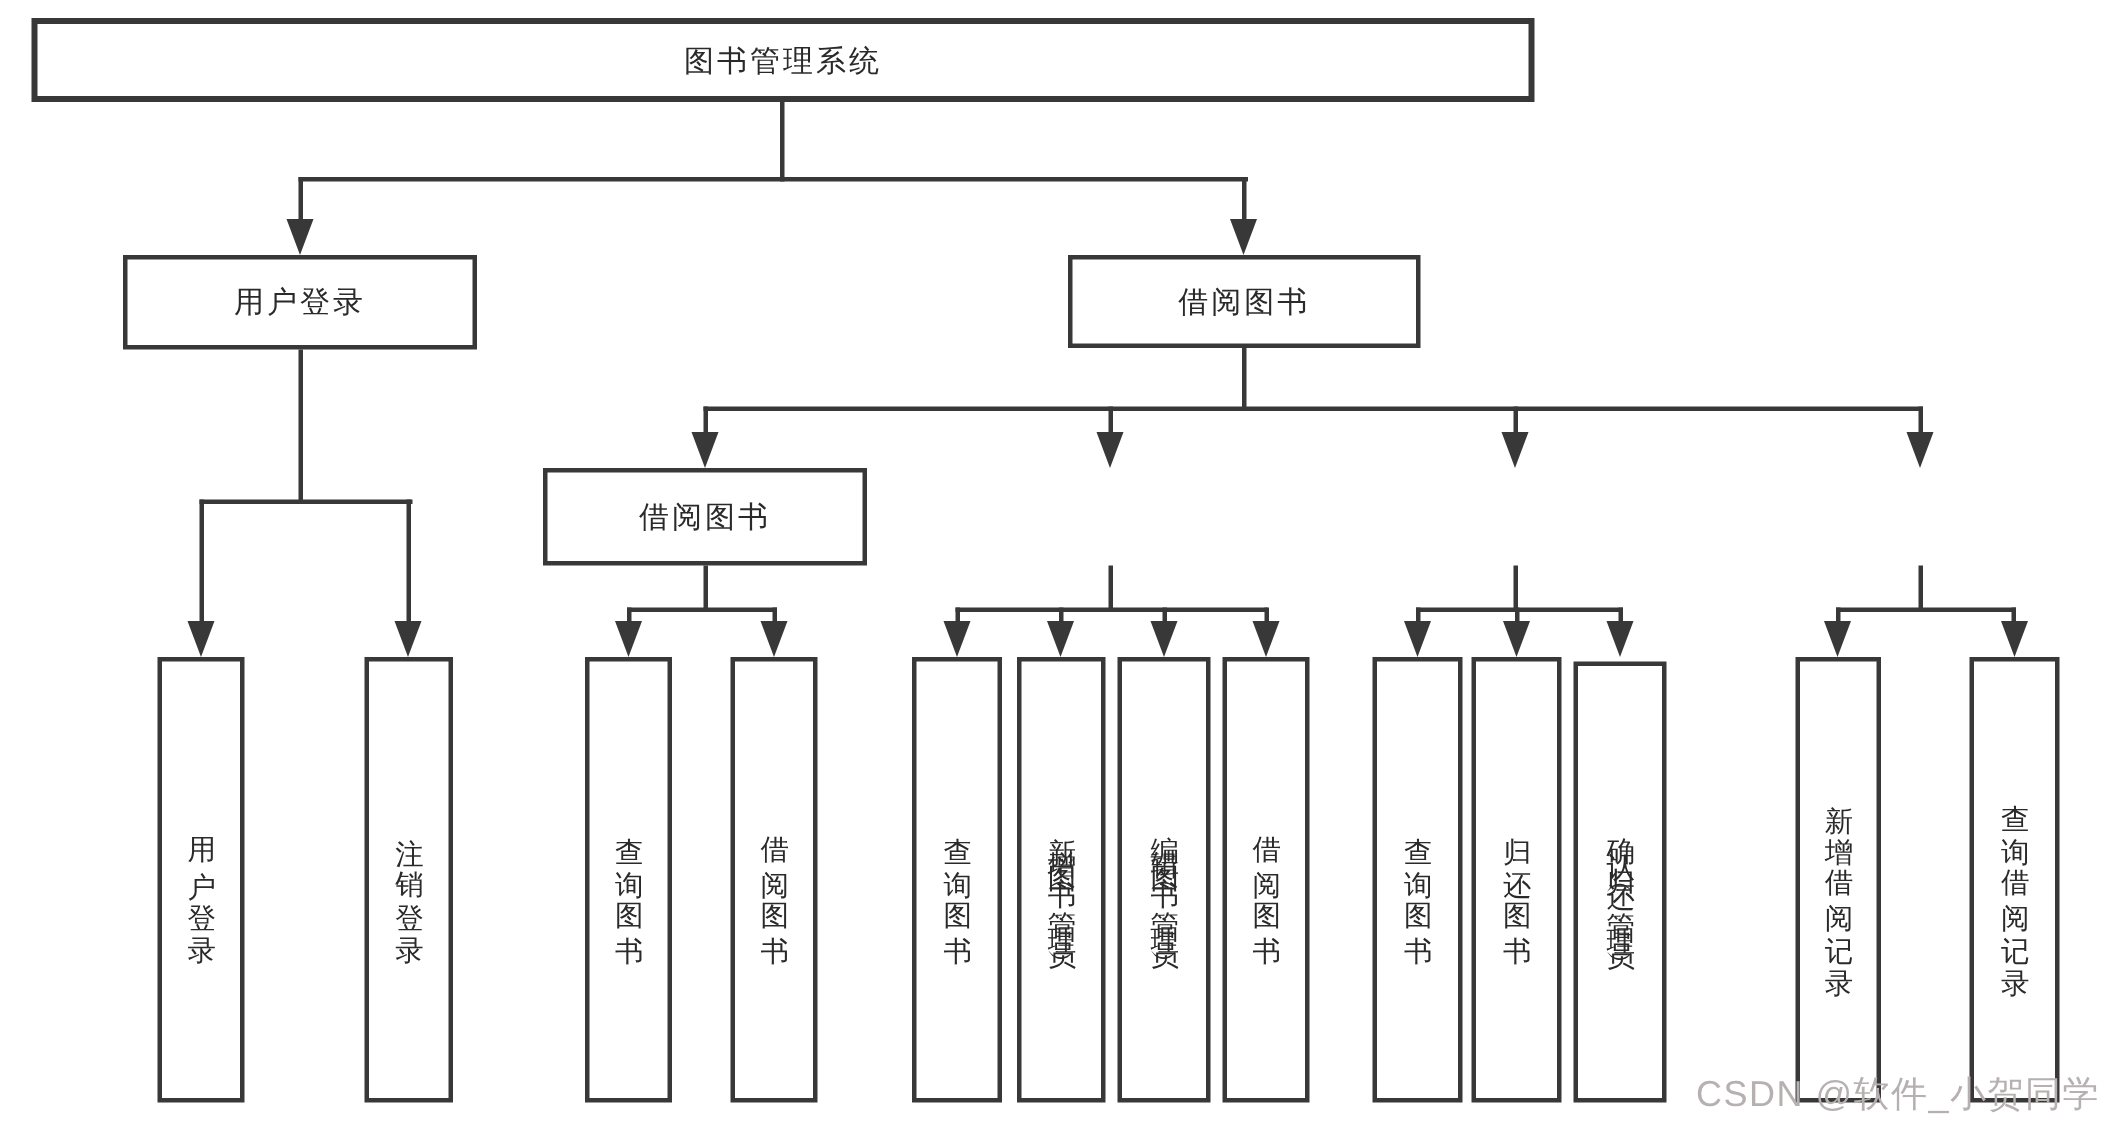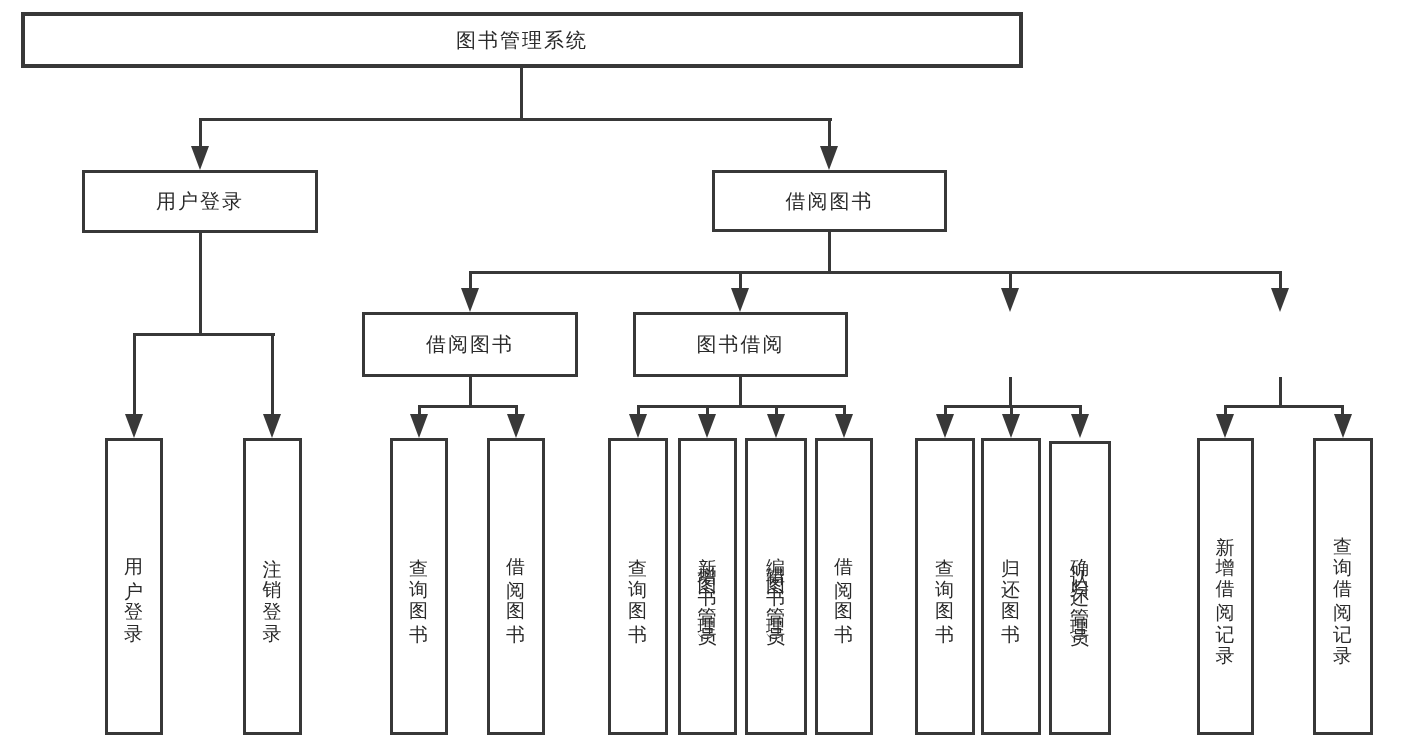--- a/index.html
+++ b/index.html
@@ -63,21 +63,20 @@
   <div class="ln" style="left:469px;  top:271px; width:3px;   height:20px;"></div>
   <div class="ln" style="left:739px;  top:271px; width:3px;   height:20px;"></div>
   <div class="ln" style="left:1009px; top:271px; width:3px;   height:20px;"></div>
   <div class="ln" style="left:1279px; top:271px; width:3px;   height:20px;"></div>
   <div class="ah" style="left:461px;  top:288px;"></div>
   <div class="ah" style="left:731px;  top:288px;"></div>
   <div class="ah" style="left:1001px; top:288px;"></div>
   <div class="ah" style="left:1271px; top:288px;"></div>
 
   <div class="node hnode" style="left:362px;  top:312px; width:216px; height:65px;">借阅图书</div>
-  <div class="node hnode" style="left:633px;  top:312px; width:215px; height:65px;">图书借阅</div>
 
   <div class="ln" style="left:469px; top:377px; width:3px;   height:31px;"></div>
   <div class="ln" style="left:418px; top:405px; width:100px; height:3px;"></div>
   <div class="ln" style="left:418px; top:405px; width:3px;   height:12px;"></div>
   <div class="ln" style="left:515px; top:405px; width:3px;   height:12px;"></div>
   <div class="ah" style="left:410px; top:414px;"></div>
   <div class="ah" style="left:507px; top:414px;"></div>
 
   <div class="ln" style="left:739px; top:377px; width:3px;   height:31px;"></div>
   <div class="ln" style="left:637px; top:405px; width:208px; height:3px;"></div>
@@ -143,14 +142,15 @@
     <span class="vlabel" style="letter-spacing: 10px;">确认归还（管理员）</span>
   </div>
 
   <div class="node vnode" style="left:1197px; top:438px; width:57px; height:297px;">
     <span class="vlabel" style="letter-spacing: 22px;">新增借阅记录</span>
   </div>
   <div class="node vnode" style="left:1313px; top:438px; width:60px; height:297px;">
     <span class="vlabel" style="letter-spacing: 22px;">查询借阅记录</span>
   </div>
 
+  <div class="wm">CSDN @软件_小贺同学</div>
 
 </div>
 
 </body></html>

